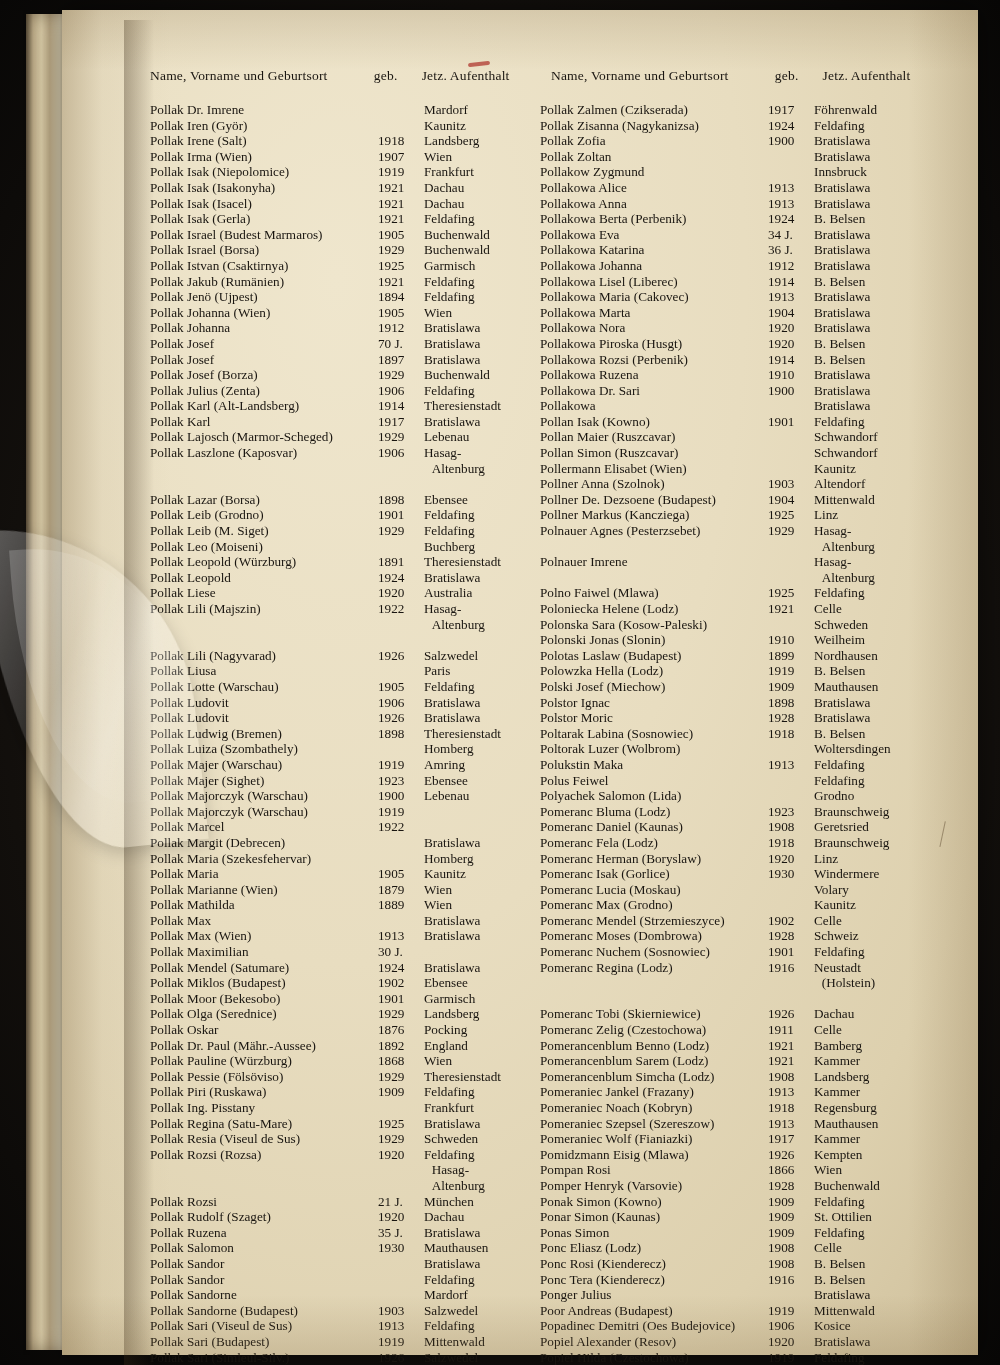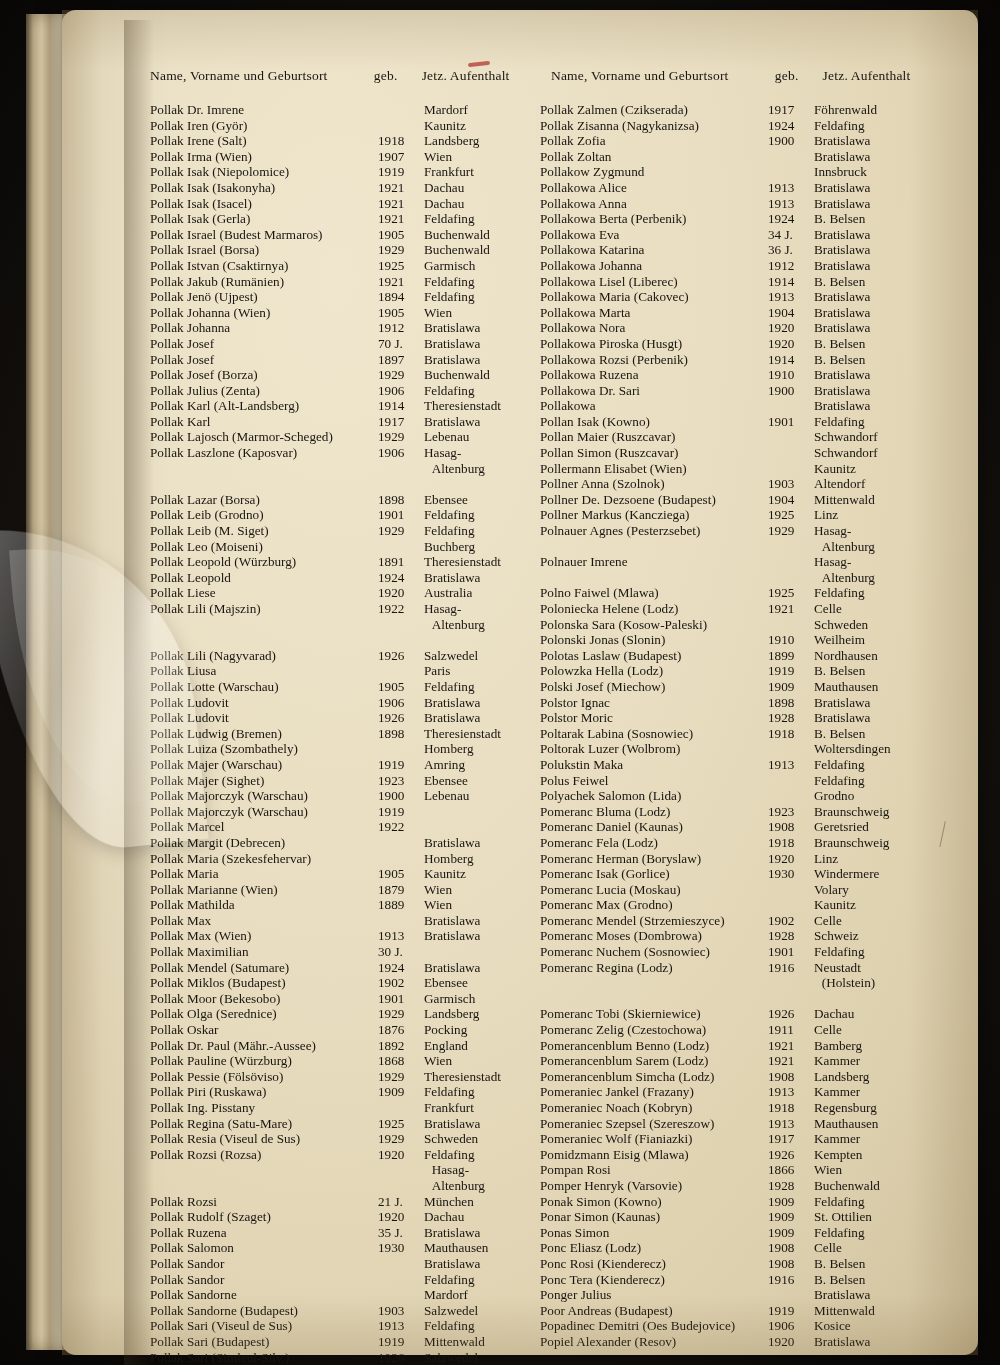--- a/index.html
+++ b/index.html
@@ -23,21 +23,20 @@
     background:linear-gradient(90deg,#5e5340 0%,#c3b28e 10%,#d9cba7 22%,#bdab87 34%,#e2d6b6 48%,#c8b793 60%,#e7ddc2 74%,#cabb99 86%,#ddd0ae 100%);
     box-shadow:inset 0 0 18px rgba(60,45,25,.5);
   }
   .page{
     position:absolute;
     left:62px;top:10px;width:916px;height:1345px;
     background:#ece2c8;
     background:
       radial-gradient(ellipse at 30% 20%, #efe6cd 0%, #e8ddc0 45%, #ddd0ae 80%, #cfc09c 100%);
     box-shadow:0 0 26px rgba(0,0,0,.55);
-    border-radius:14px;
   }
   .page:after{
     content:"";position:absolute;inset:0;
     background:
       linear-gradient(90deg, rgba(120,95,55,.30) 0px, rgba(120,95,55,.06) 40px, rgba(0,0,0,0) 110px),
       linear-gradient(270deg, rgba(120,95,55,.22) 0px, rgba(0,0,0,0) 70px),
       linear-gradient(180deg, rgba(120,95,55,.18) 0px, rgba(0,0,0,0) 60px),
       linear-gradient(0deg, rgba(120,95,55,.20) 0px, rgba(0,0,0,0) 60px);
     pointer-events:none;
   }
@@ -918,18 +917,23 @@
           <div class="row">
             <div class="name">Popadinec Demitri (Oes Budejovice)</div>
             <div class="geb">1906</div>
             <div class="ort">Kosice</div>
           </div>
           <div class="row">
             <div class="name">Popiel Alexander (Resov)</div>
             <div class="geb">1920</div>
             <div class="ort">Bratislawa</div>
           </div>
+          <div class="row">
+            <div class="name">Popiel Hilda (Czestochowa)</div>
+            <div class="geb">1919</div>
+            <div class="ort">Feldafing</div>
+          </div>
         </div>
     </div>
   </div>
 </div>
 <div class="turning-sheet"></div>
 <div class="turning-sheet2"></div>
 
 </body></html>

